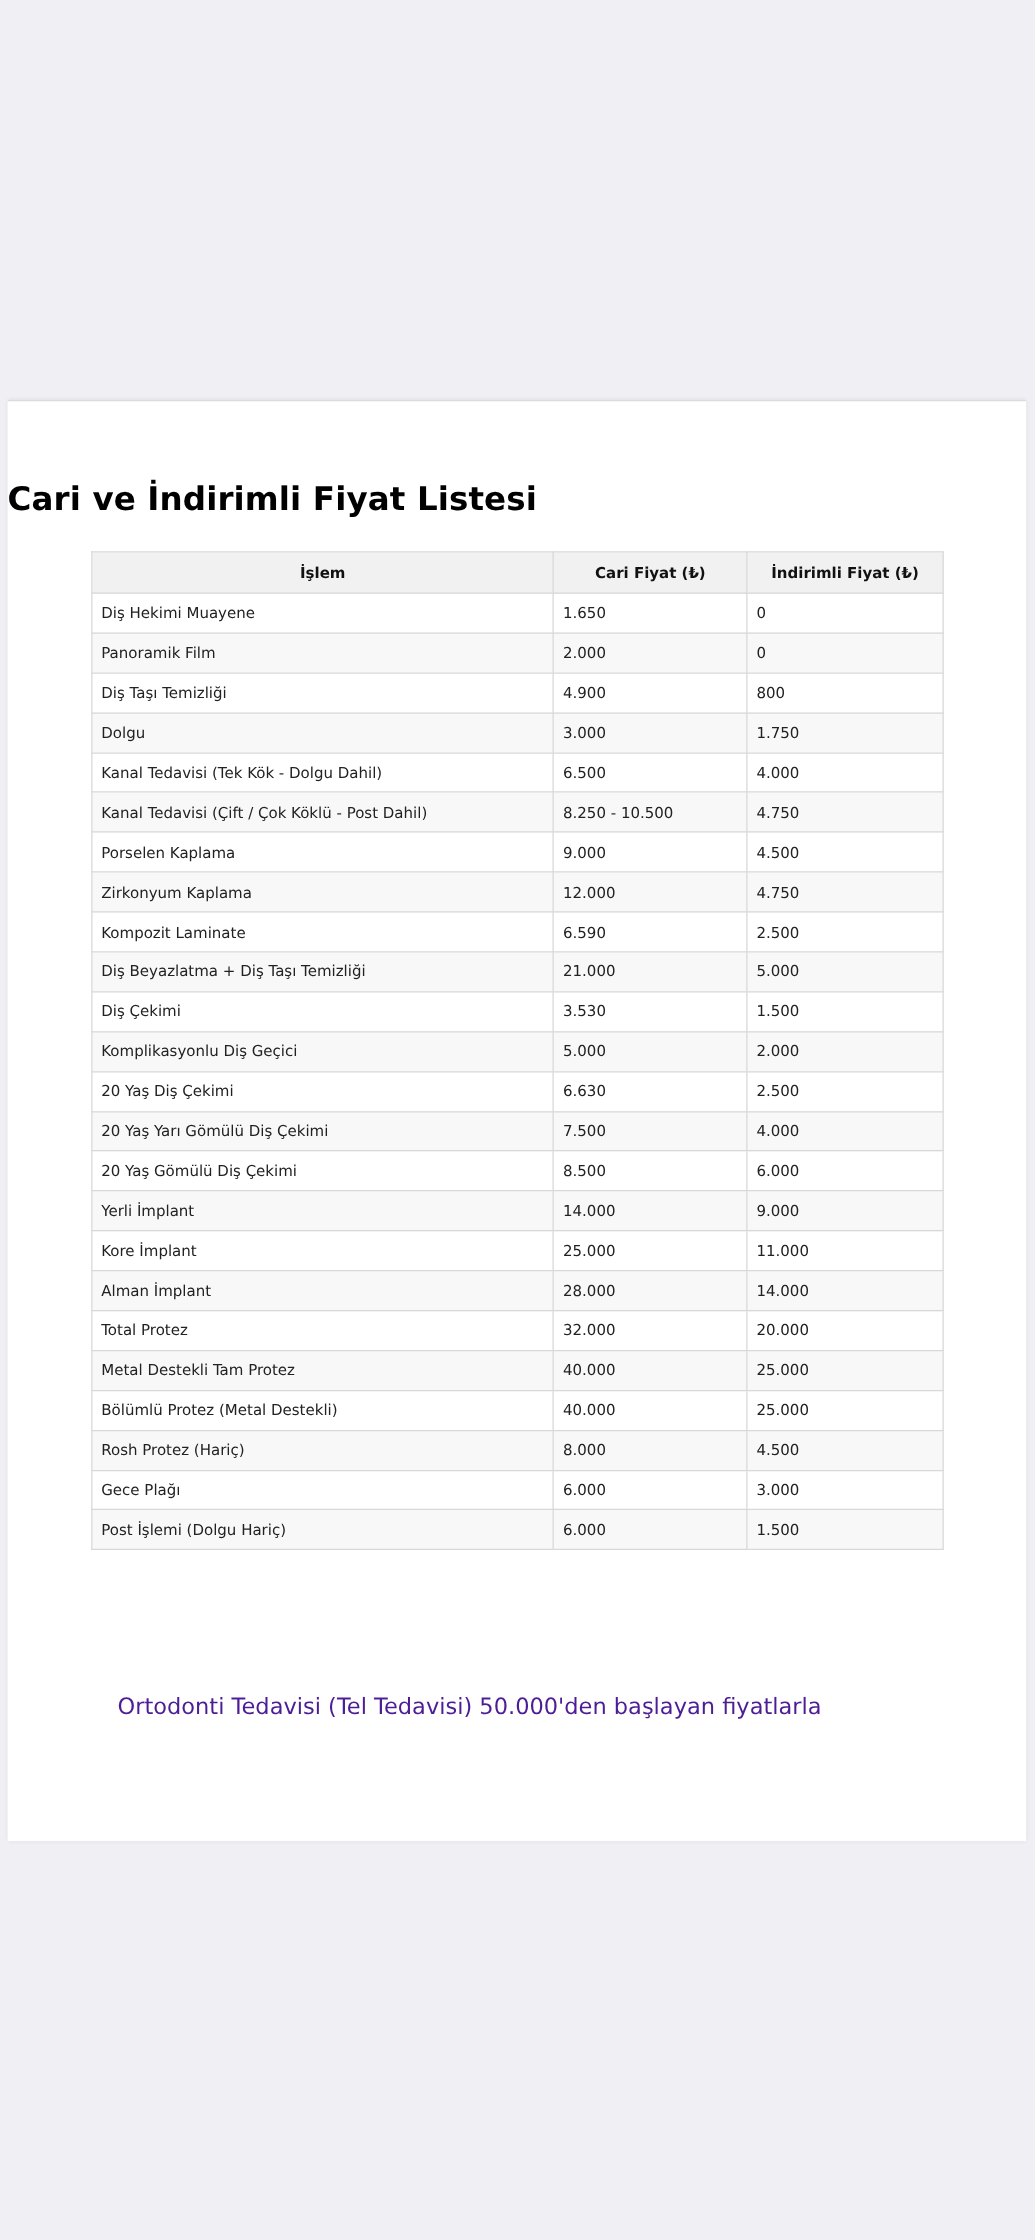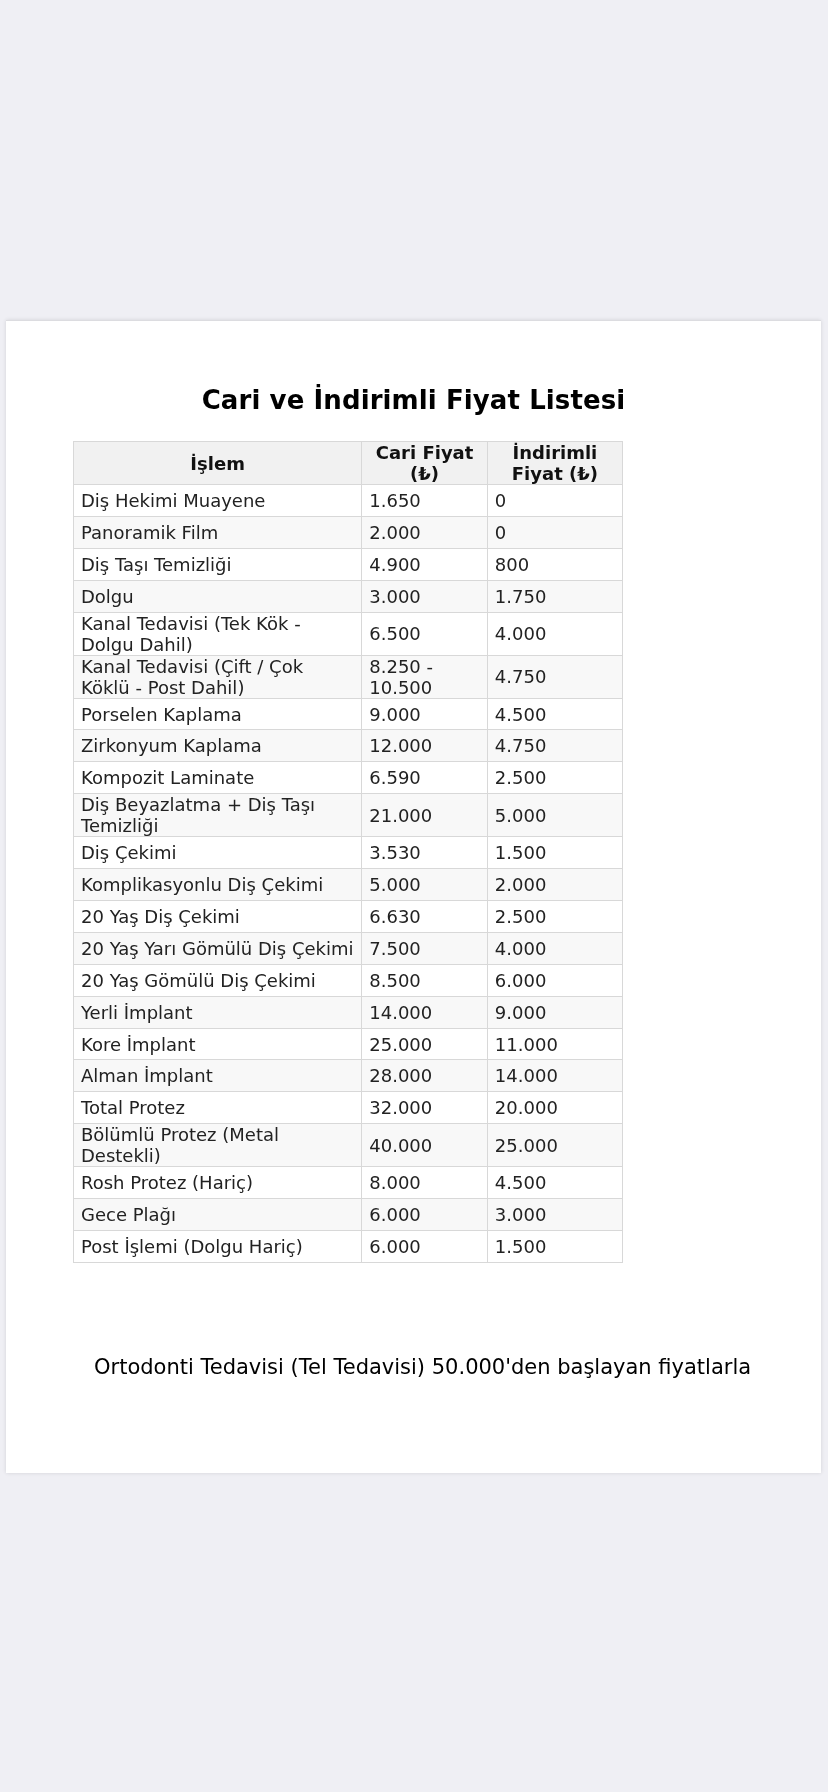--- a/index.html
+++ b/index.html
@@ -23,33 +23,32 @@
       height: 1152px;
       background: #ffffff;
       box-shadow: 0 0 4px rgba(0,0,0,0.12);
       border-top: 1px solid #dcdce0;
     }
     .title {
       position: absolute;
       left: 0;
       right: 0;
       top: 64px;
-      text-align: center;
       font-size: 26px;
       font-weight: bold;
       color: #000;
       letter-spacing: 0.1px;
     }
     table.prices {
       position: absolute;
       left: 67px;
       top: 120px;
-      width: 550px;
+      width: 682px;
       border-collapse: collapse;
-      font-size: 18px;
+      font-size: 12px;
       color: #222;
     }
     table.prices th, table.prices td {
       border: 1px solid #d8d8d8;
       height: 31.9px;
       padding: 0 7px;
       box-sizing: border-box;
     }
     table.prices th {
       background: #f1f1f1;
@@ -60,22 +59,22 @@
     }
     table.prices td.num { text-align: left; }
     table.prices tbody tr:nth-child(even) td { background: #f8f8f8; }
     table.prices col.c1 { width: 370px; }
     table.prices col.c2 { width: 155px; }
     table.prices col.c3 { width: 157px; }
     .footnote {
       position: absolute;
       left: 88px;
       top: 1034px;
-      font-size: 21px;
-      color: #000000;
+      font-size: 18px;
+      color: #4c1d95;
     }
   </style>
 </head>
 <body>
 
 <div class="card">
   <div class="title">Cari ve İndirimli Fiyat Listesi</div>
 
   <table class="prices">
     <colgroup>
@@ -140,21 +139,21 @@
           <td>Diş Beyazlatma + Diş Taşı Temizliği</td>
           <td class="num">21.000</td>
           <td class="num">5.000</td>
         </tr>
         <tr>
           <td>Diş Çekimi</td>
           <td class="num">3.530</td>
           <td class="num">1.500</td>
         </tr>
         <tr>
-          <td>Komplikasyonlu Diş Çekimi</td>
+          <td>Komplikasyonlu Diş Geçici</td>
           <td class="num">5.000</td>
           <td class="num">2.000</td>
         </tr>
         <tr>
           <td>20 Yaş Diş Çekimi</td>
           <td class="num">6.630</td>
           <td class="num">2.500</td>
         </tr>
         <tr>
           <td>20 Yaş Yarı Gömülü Diş Çekimi</td>
@@ -180,20 +179,25 @@
           <td>Alman İmplant</td>
           <td class="num">28.000</td>
           <td class="num">14.000</td>
         </tr>
         <tr>
           <td>Total Protez</td>
           <td class="num">32.000</td>
           <td class="num">20.000</td>
         </tr>
         <tr>
+          <td>Metal Destekli Tam Protez</td>
+          <td class="num">40.000</td>
+          <td class="num">25.000</td>
+        </tr>
+        <tr>
           <td>Bölümlü Protez (Metal Destekli)</td>
           <td class="num">40.000</td>
           <td class="num">25.000</td>
         </tr>
         <tr>
           <td>Rosh Protez (Hariç)</td>
           <td class="num">8.000</td>
           <td class="num">4.500</td>
         </tr>
         <tr>

